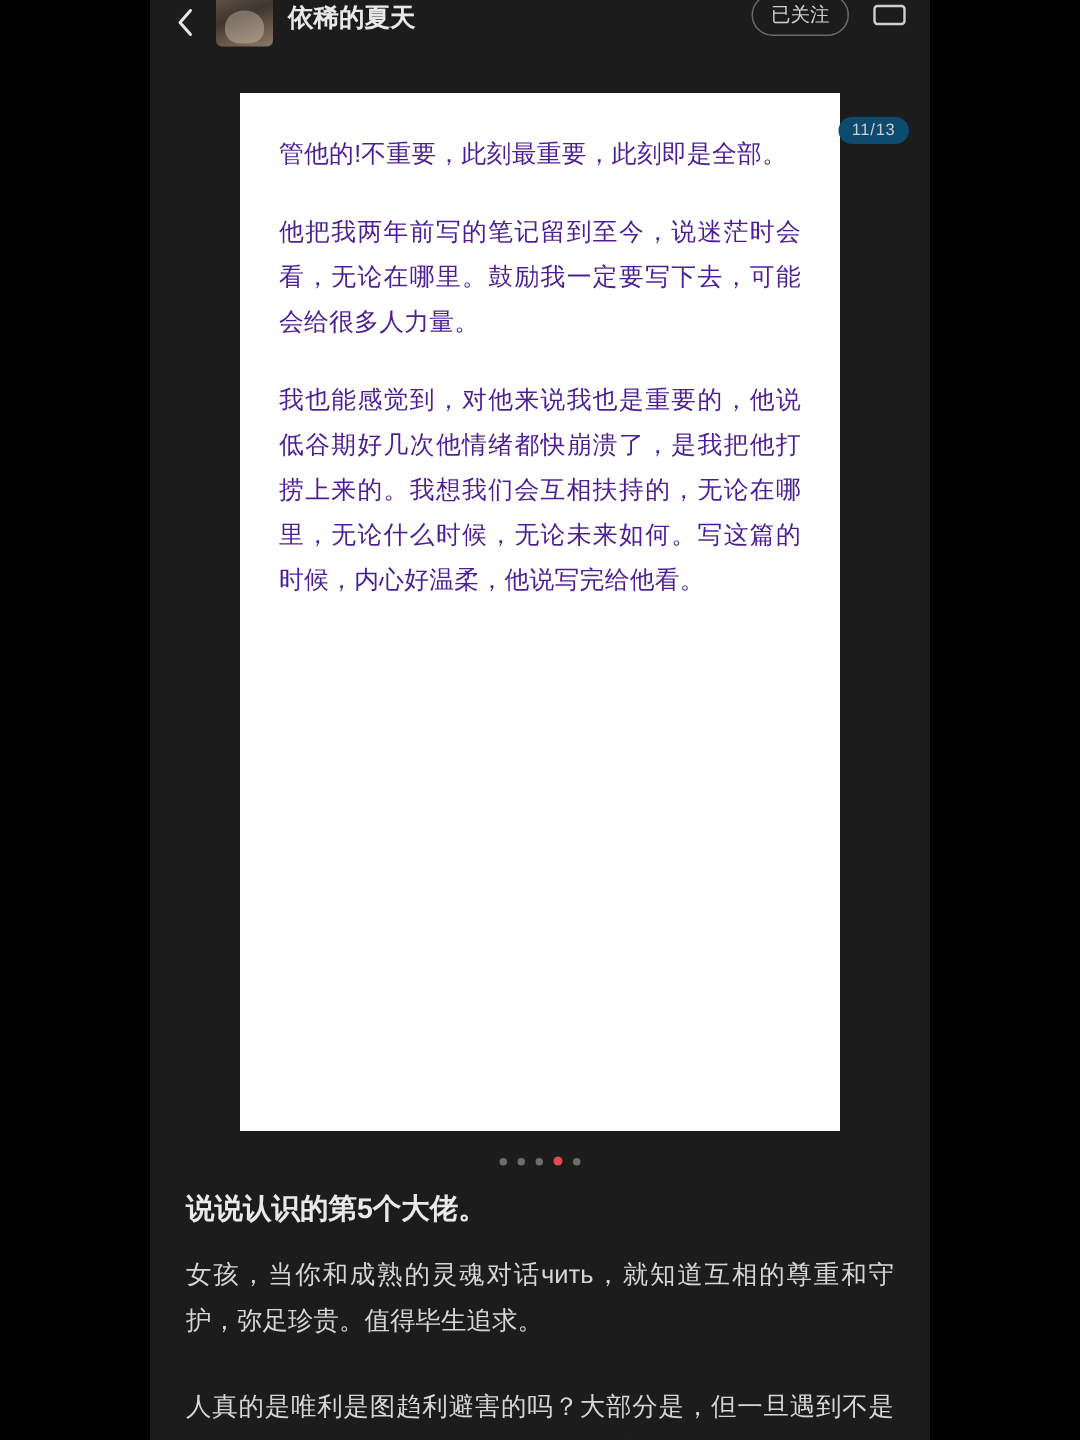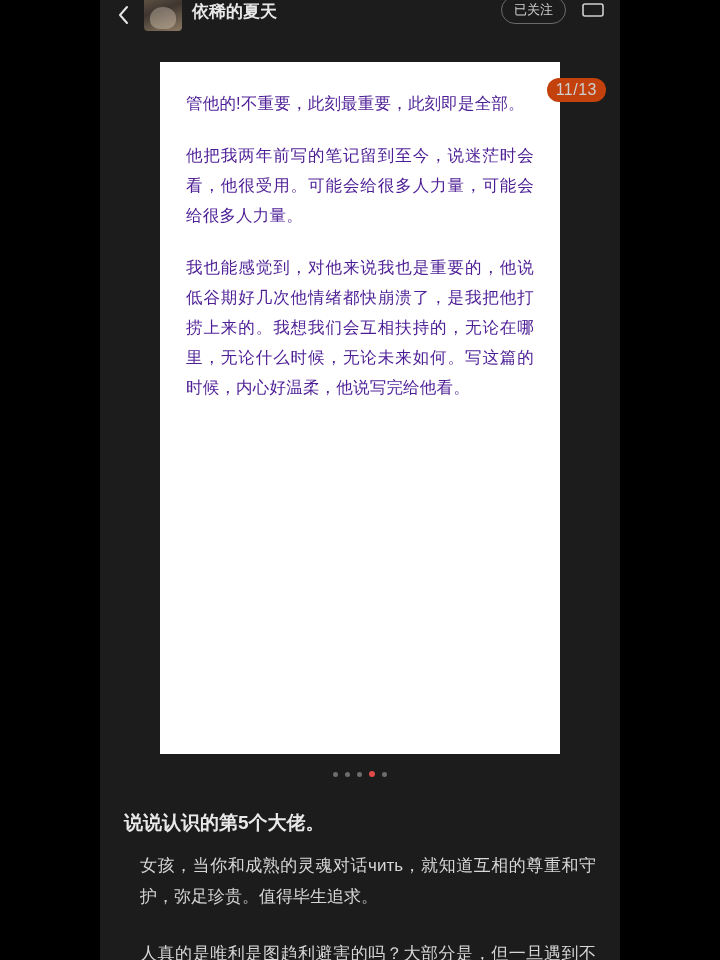--- a/index.html
+++ b/index.html
@@ -120,23 +120,23 @@
     letter-spacing: 0.2px;
     text-align: justify;
     color: #4c1d95;
   }
   .card p:last-child { margin-bottom: 0; }
 
   .date-badge {
     position: absolute;
     right: 14px;
     top: 48px;
-    background: #c2410c;
+    background: #0c4a6e;
     color: #cfcfcf;
-    font-size: 16px;
+    font-size: 11px;
     border-radius: 12px;
     padding: 3px 9px;
     letter-spacing: 0.5px;
   }
 
   .dots {
     display: flex;
     justify-content: center;
     align-items: center;
     gap: 7px;
@@ -156,27 +156,27 @@
 
   
   .post-body {
     padding: 12px 24px 0 24px;
   }
   .post-title {
     color: #e9e9e9;
     font-size: 19px;
     font-weight: 700;
     line-height: 30px;
-    margin: 16px 0 12px 0;
+    margin: 0 0 12px 0;
   }
   .post-para {
     color: #d6d6d6;
     font-size: 17px;
     line-height: 31px;
-    margin: 0 0 26px 16px;
+    margin: 0 0 26px 0;
     text-align: justify;
   }
   .post-para:last-child { margin-bottom: 0; }
 </style>
 </head>
 <body>
 
 <div class="screen">
   <div class="phone">
 
@@ -195,21 +195,21 @@
           <rect x="1" y="2" width="20" height="12" rx="2" fill="none" stroke="#cfcfcf" stroke-width="1.6"></rect>
         </svg>
       </div>
     </div>
 
     <div class="content">
 
       <div class="card-wrap">
         <div class="card">
           <p>管他的!不重要，此刻最重要，此刻即是全部。</p>
-          <p>他把我两年前写的笔记留到至今，说迷茫时会看，他很受用。可能会给很多人力量，可能会给很多人力量。</p>
+          <p>他把我两年前写的笔记留到至今，说迷茫时会看，无论在哪里。鼓励我一定要写下去，可能会给很多人力量。</p>
           <p>我也能感觉到，对他来说我也是重要的，他说低谷期好几次他情绪都快崩溃了，是我把他打捞上来的。我想我们会互相扶持的，无论在哪里，无论什么时候，无论未来如何。写这篇的时候，内心好温柔，他说写完给他看。</p>
         </div>
         <div class="date-badge">11/13</div>
 
         <div class="dots">
           <span class="dot"></span>
           <span class="dot"></span>
           <span class="dot"></span>
           <span class="dot active"></span>
           <span class="dot"></span>

